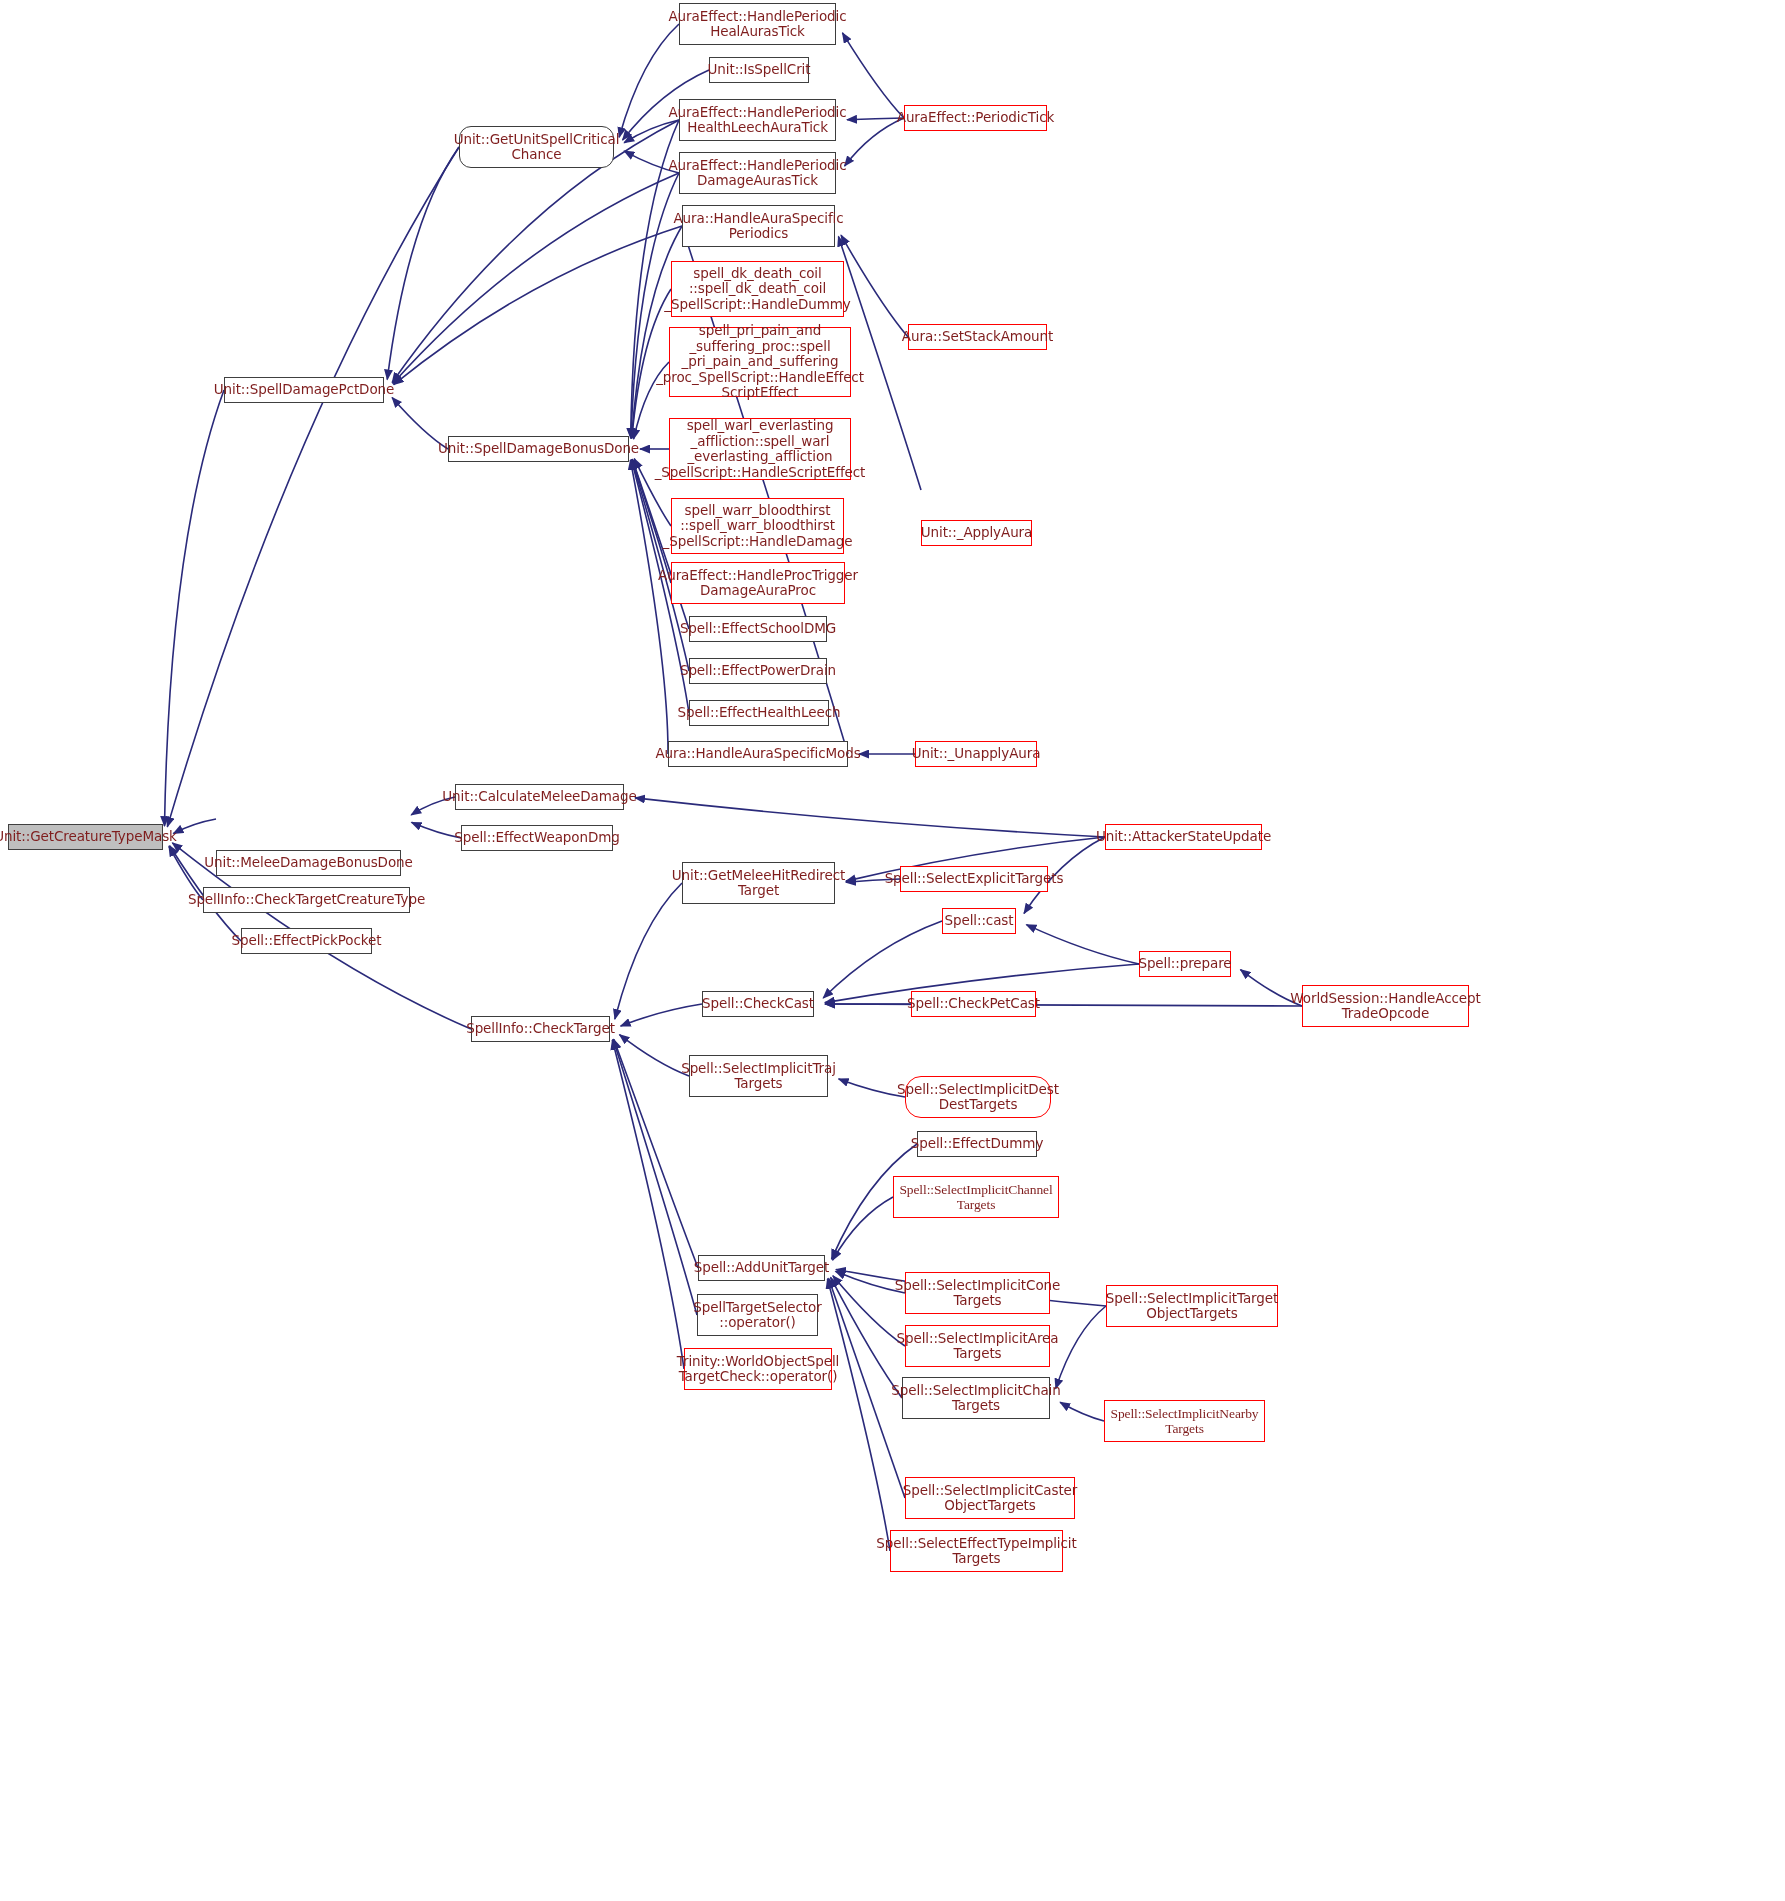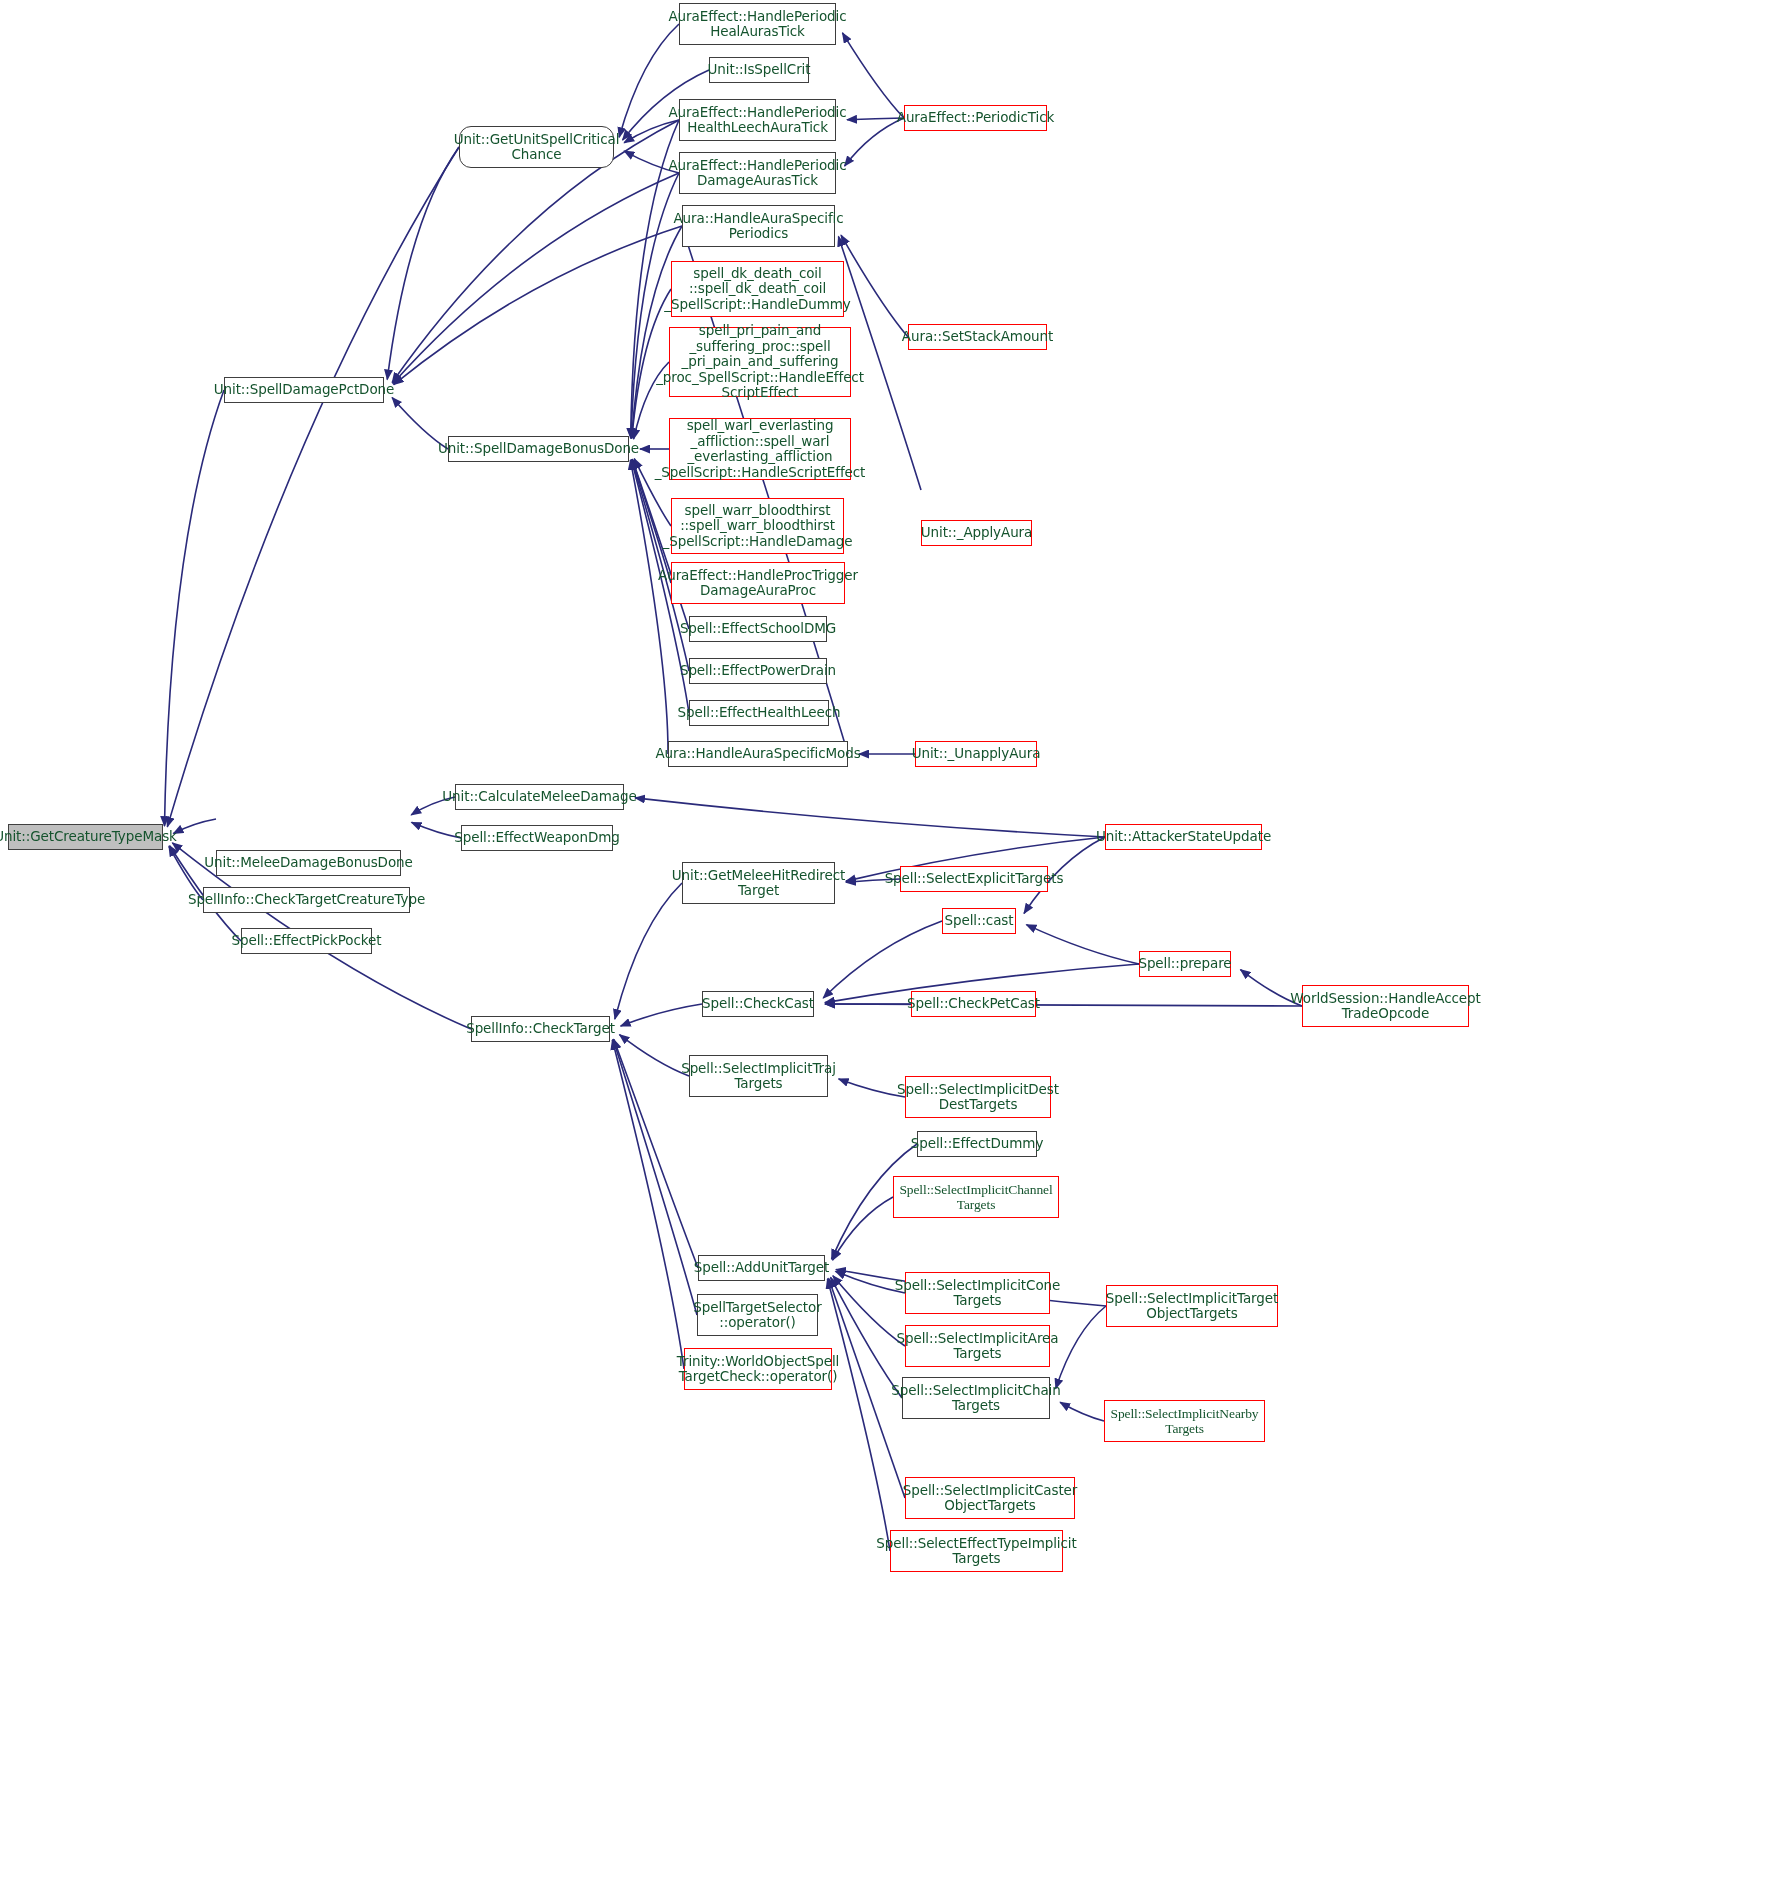--- a/index.html
+++ b/index.html
@@ -20,21 +20,21 @@
   }
   .node{
     position:absolute;
     box-sizing:border-box;
     display:flex;
     align-items:center;
     justify-content:center;
     text-align:center;
     background:#ffffff;
     border:1px solid #404040;
-    color:#14532d;
+    color:#7f1d1d;
     font-size:13.5px;
     line-height:15.5px;
     letter-spacing:-0.1px;
     white-space:pre-line;
     z-index:5;
     padding:0 3px;
   }
   .node.red{
     border:1.6px solid #ff0000;
   }
@@ -174,21 +174,21 @@
       <div class="node" style="left: 241px; top: 928px; width: 131px; height: 26px;">Spell::EffectPickPocket</div>
       <div class="node red" style="left: 942px; top: 908px; width: 74px; height: 26px;">Spell::cast</div>
       <div class="node red" style="left: 1139px; top: 951px; width: 92px; height: 26px;">Spell::prepare</div>
       <div class="node thick" style="left: 702px; top: 991px; width: 112px; height: 26px;">Spell::CheckCast</div>
       <div class="node red" style="left: 911px; top: 991px; width: 125px; height: 26px;">Spell::CheckPetCast</div>
       <div class="node red" style="left: 1302px; top: 985px; width: 167px; height: 42px;">WorldSession::HandleAccept
 TradeOpcode</div>
       <div class="node thick" style="left: 471px; top: 1016px; width: 139px; height: 26px;">SpellInfo::CheckTarget</div>
       <div class="node thick" style="left: 689px; top: 1055px; width: 139px; height: 42px;">Spell::SelectImplicitTraj
 Targets</div>
-      <div class="node red" style="left: 905px; top: 1076px; width: 146px; height: 42px;">Spell::SelectImplicitDest
+      <div class="node red" style="left: 905px; top: 1076px; width: 146px; height: 42px; border-radius: 16px;">Spell::SelectImplicitDest
 DestTargets</div>
       <div class="node thick" style="left: 917px; top: 1131px; width: 120px; height: 26px;">Spell::EffectDummy</div>
       <div class="node red" style="left: 893px; top: 1176px; width: 166px; height: 42px; font-family: Liberation Serif, serif;">Spell::SelectImplicitChannel
 Targets</div>
       <div class="node thick" style="left: 698px; top: 1255px; width: 127px; height: 26px;">Spell::AddUnitTarget</div>
       <div class="node red" style="left: 905px; top: 1272px; width: 145px; height: 42px;">Spell::SelectImplicitCone
 Targets</div>
       <div class="node red" style="left: 1106px; top: 1285px; width: 172px; height: 42px;">Spell::SelectImplicitTarget
 ObjectTargets</div>
       <div class="node thick" style="left: 697px; top: 1294px; width: 121px; height: 42px;">SpellTargetSelector

